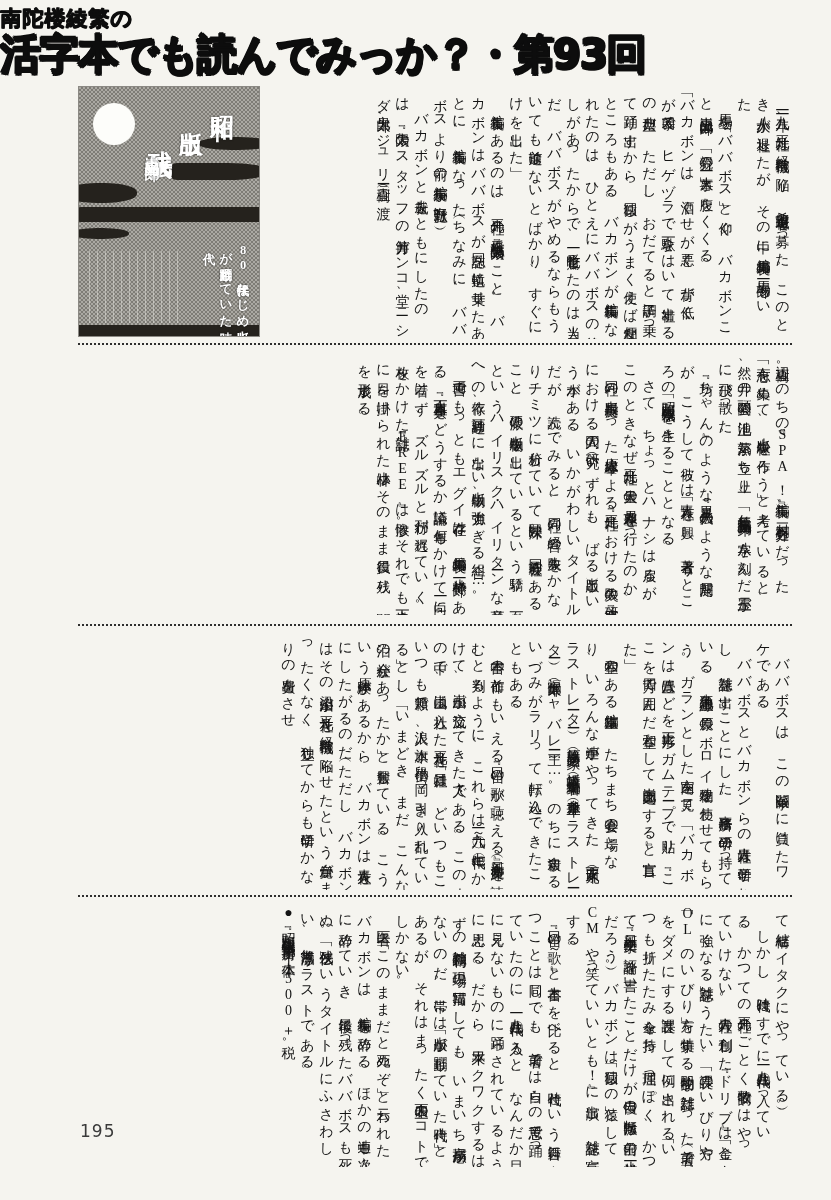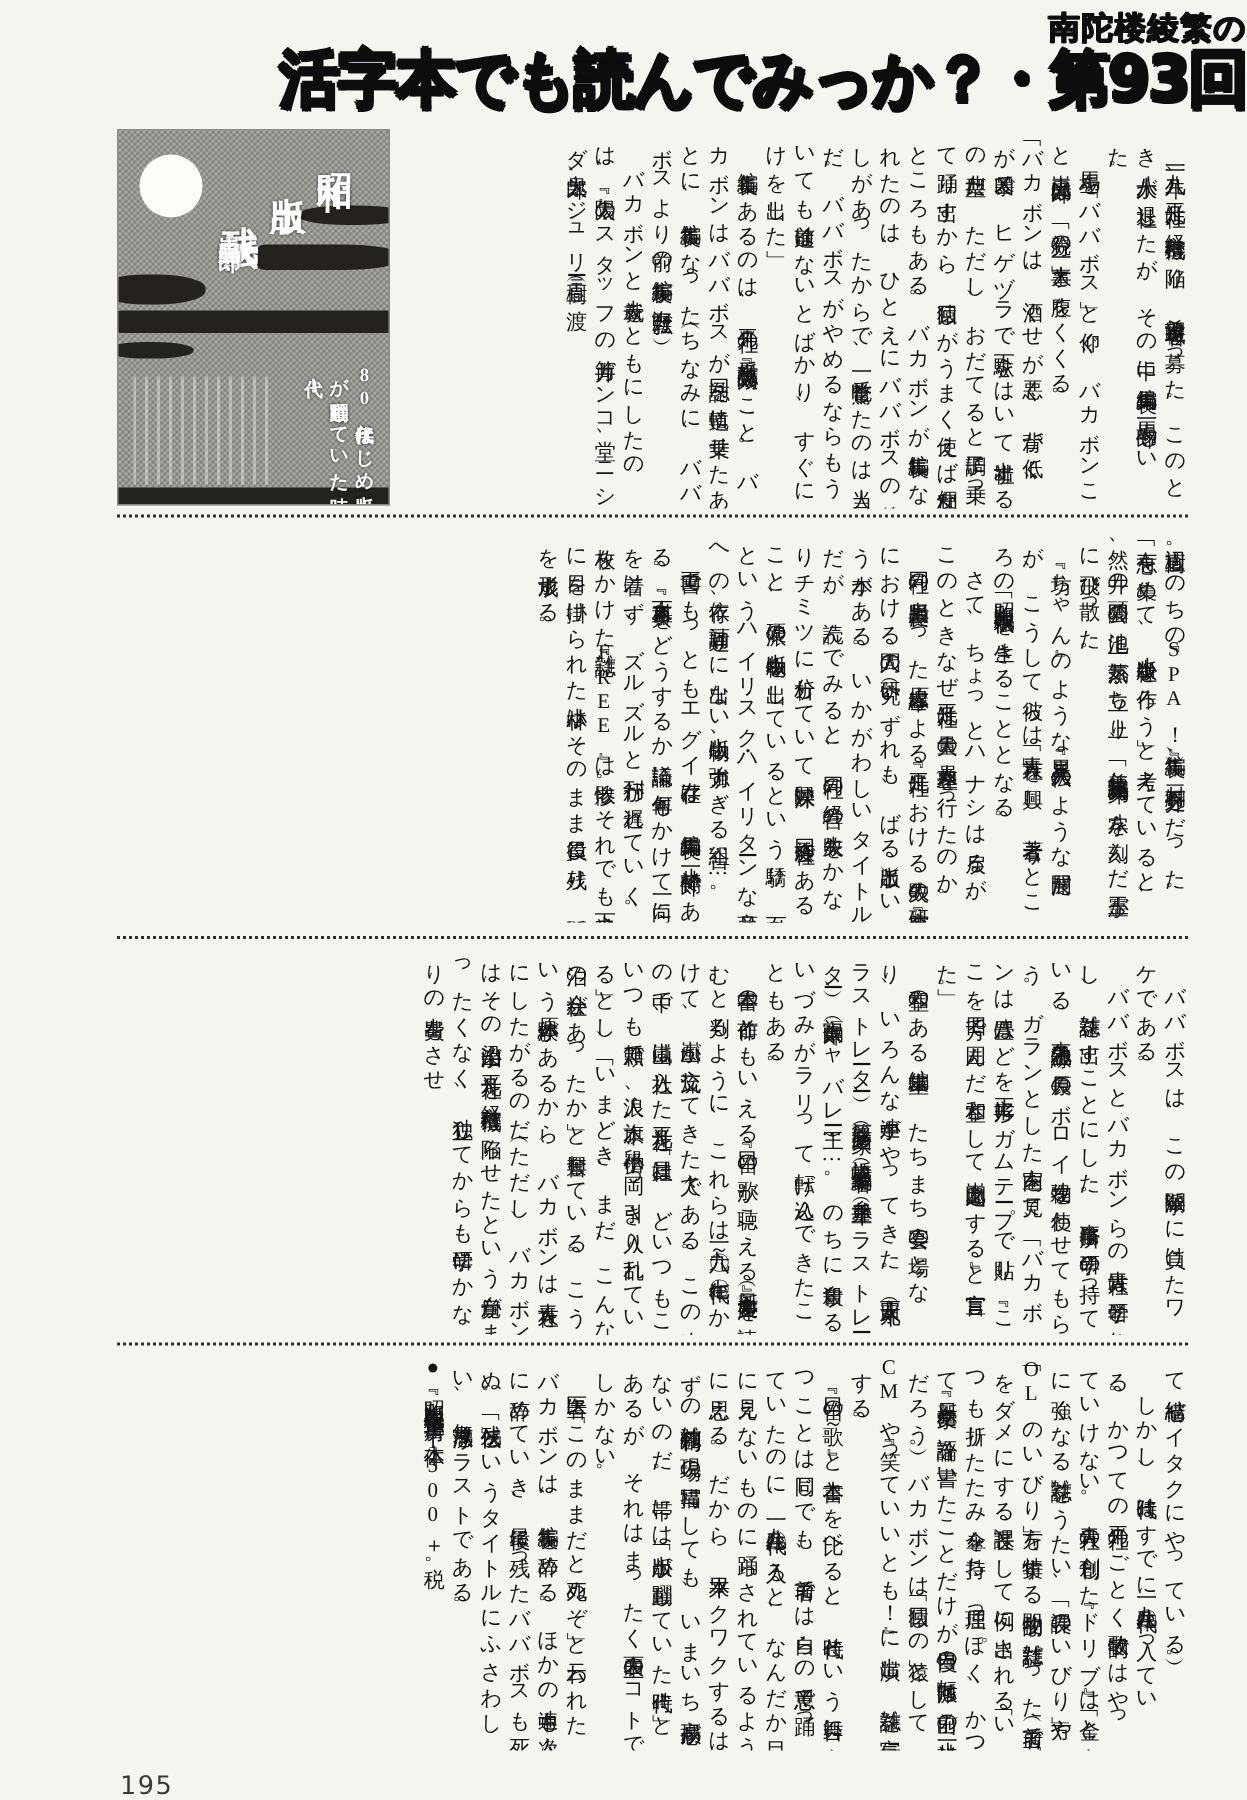--- a/index.html
+++ b/index.html
@@ -6,21 +6,21 @@
   body{
     width:831px;height:1200px;position:relative;
     background:#f5f4ef;
     font-family:"Liberation Serif","DejaVu Serif",serif;
     color:#1b1b1b;
     overflow:hidden;
   }
   .page{position:absolute;inset:0;}
 
   
-  .masthead{position:absolute;top:6px;left:0;width:831px;text-align:right;}
+  .masthead{position:absolute;top:6px;left:0;width:831px;text-align:left;}
   .masthead-small{
     font-family:"DejaVu Sans","Liberation Sans",sans-serif;
     font-weight:900;font-size:21px;line-height:24px;color:#0d0d0d;
     letter-spacing:1px;
     text-shadow:1px 0 #0d0d0d,0 1px #0d0d0d,1px 1px #0d0d0d;
   }
   .masthead-big{
     font-family:"DejaVu Sans","Liberation Sans",sans-serif;
     font-weight:900;font-size:40px;line-height:46px;color:#0d0d0d;
     letter-spacing:-1px;
@@ -94,21 +94,21 @@
     text-shadow:0 0 2px rgba(0,0,0,.7);
   }
   .obi-fineprint{
     position:absolute;left:10px;top:164px;width:94px;height:72px;
     background:repeating-linear-gradient(90deg,rgba(238,238,232,.5) 0 1.5px,transparent 1.5px 8px);
     opacity:.85;
   }
 
   
   .pageno{
-    position:absolute;left:80px;top:1181px;
+    position:absolute;left:80px;top:1121px;
     font-family:"DejaVu Sans","Liberation Sans",sans-serif;
     font-size:17px;color:#3a3a3a;letter-spacing:1px;
   }
 </style>
 </head>
 <body>
 
 <div class="page">
 
   <header class="masthead">

